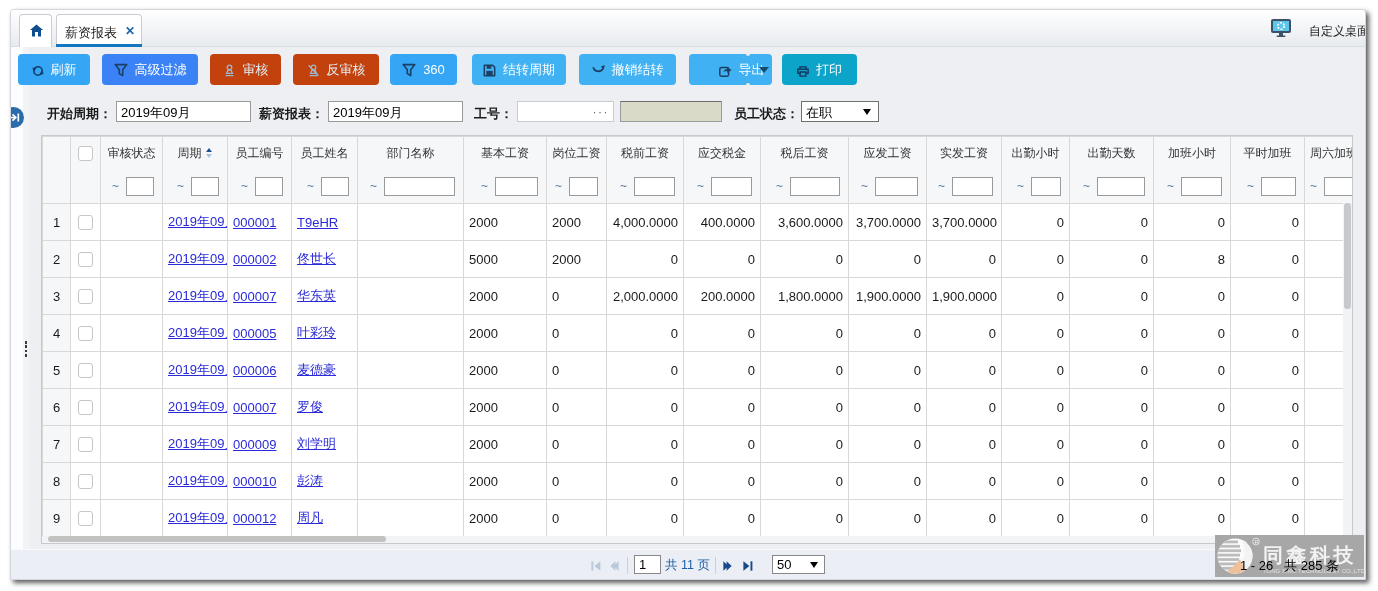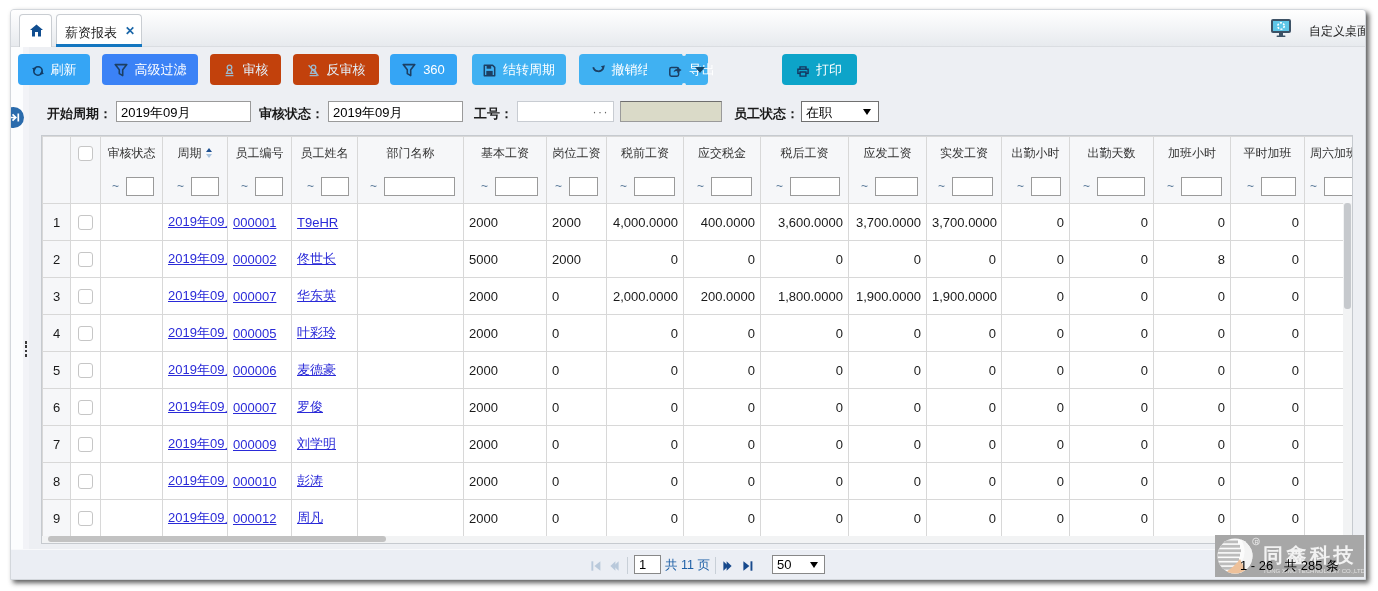--- a/index.html
+++ b/index.html
@@ -131,38 +131,38 @@
         </svg></span><span class="bt">360</span></div>
   <div class="btn b-lblue" style="left:461px; width:94px;"><span class="ic"><svg width="13" height="13" viewBox="0 0 13 13">
           <path d="M1.3 1.3 H9.6 L11.7 3.4 V11.7 H1.3 Z" fill="none" stroke="#1c3f63" stroke-width="1.5" stroke-linejoin="round"></path>
           <rect x="3.6" y="1.8" width="4.6" height="2.9" fill="#1c3f63"></rect>
           <rect x="3.3" y="6.9" width="6.4" height="4.3" fill="#1c3f63"></rect>
         </svg></span><span class="bt">结转周期</span></div>
   <div class="btn b-lblue" style="left:568px; width:97px;"><span class="ic" style="vertical-align:-1px;"><svg width="13" height="10" viewBox="0 0 13 10">
           <path d="M1.2 2.2 A5.4 5.4 0 0 0 11.2 3.4" fill="none" stroke="#1c3f63" stroke-width="1.8"></path>
           <path d="M12.9 0.2 L8.9 1.3 L11.7 4.6 Z" fill="#1c3f63"></path>
         </svg></span><span class="bt">撤销结转</span></div>
-  <div class="btn b-lblue" style="left:636px; width:61px; padding-left:22px;"><span class="ic"><svg width="13" height="12" viewBox="0 0 13 12">
+  <div class="btn b-lblue" style="left:678px; width:83px; padding-left:22px;"><span class="ic"><svg width="13" height="12" viewBox="0 0 13 12">
           <rect x="0.8" y="2.6" width="8.8" height="8.6" rx="1.6" fill="none" stroke="#1c3f63" stroke-width="1.5"></rect>
           <path d="M4.6 7.2 Q5 4.4 8.2 4.0 L8.2 2.2 L12.6 5.0 L8.2 7.9 L8.2 6.0 Q5.8 6.0 4.6 7.2 Z" fill="#1c3f63"></path>
         </svg></span><span class="bt">导出</span><span style="position:absolute;right:22px;top:-2px;width:4px;height:4px;border-radius:50%;background:#edeff3;"></span><span style="position:absolute;right:22px;bottom:-2px;width:4px;height:4px;border-radius:50%;background:#edeff3;"></span><span style="position:absolute;right:3px;top:13px;width:0;height:0;border-left:5px solid transparent;border-right:5px solid transparent;border-top:6px solid #164a6e;"></span></div>
   <div class="btn b-teal" style="left:771px; width:75px;"><span class="ic"><svg width="12" height="11" viewBox="0 0 12 11">
           <g fill="none" stroke="#15355e" stroke-width="1.4">
             <path d="M3 3.2 V0.9 H9 V3.2"></path>
             <rect x="0.9" y="3.2" width="10.2" height="4.2"></rect>
             <path d="M3.1 6 H8.9 V10.1 H3.1 Z" fill="#0da4c9"></path>
           </g>
         </svg></span><span class="bt">打印</span></div>
   <div id="collapsebtn"><svg width="21" height="21" viewBox="0 0 21 21">
         <circle cx="10.5" cy="10.5" r="10.5" fill="#2a6bac"></circle>
         <path d="M6.5 10.5 H12 M9.5 7.3 L12.8 10.5 L9.5 13.7 M15.3 6.5 V14.5" stroke="#fff" stroke-width="1.7" fill="none"></path>
       </svg></div>
   <div class="flabel" style="left:36px;">开始周期：</div>
   <div class="finput" style="left:105px; width:135px;">2019年09月</div>
-  <div class="flabel" style="left:248px;">审核状态：</div>
+  <div class="flabel" style="left:248px;">薪资报表：</div>
   <div class="finput" style="left:317px; width:135px;">2019年09月</div>
   <div class="flabel" style="left:463px;">工号：</div>
   <div class="finput" style="left:506px; width:97px; border-color:#c8ccd2;">
       <span style="position:absolute; right:4px; color:#666; letter-spacing:1.5px; font-size:12px; top:3px;">···</span>
     </div>
   <div class="finput" style="left:609px; width:102px; background:#dadac8; border-color:#6e6e6e #9a9a9a #9a9a9a #9a9a9a;"></div>
   <div class="flabel" style="left:723px;">员工状态：</div>
   <div class="finput" style="left:790px; width:78px; border-color:#707070;">在职<span style="position:absolute; right:7px; top:7px; width:0; height:0; border-left:4px solid transparent; border-right:4px solid transparent; border-top:6px solid #000;"></span></div>
   <div id="gridbox">
 <table class="grid">

